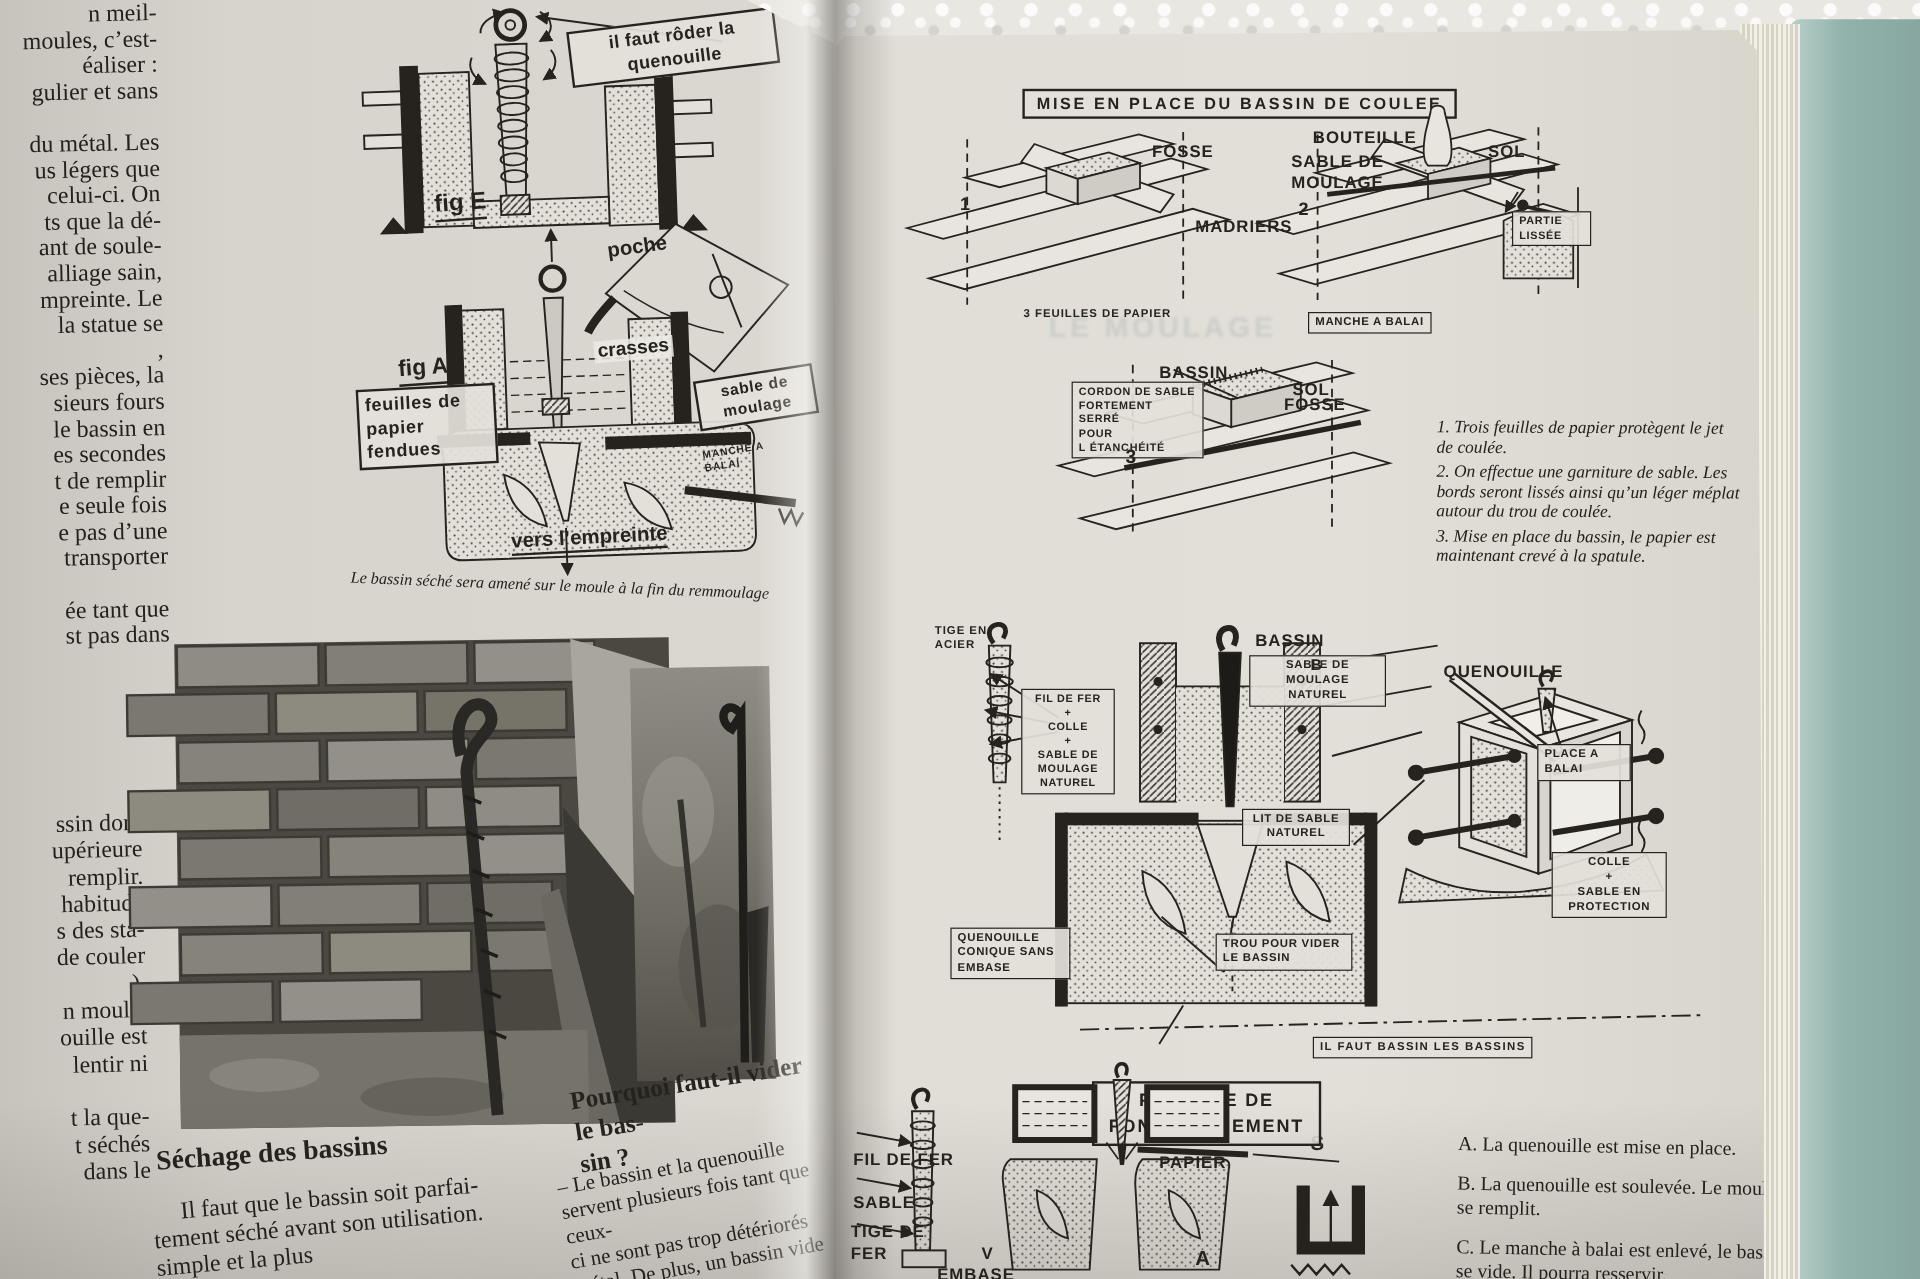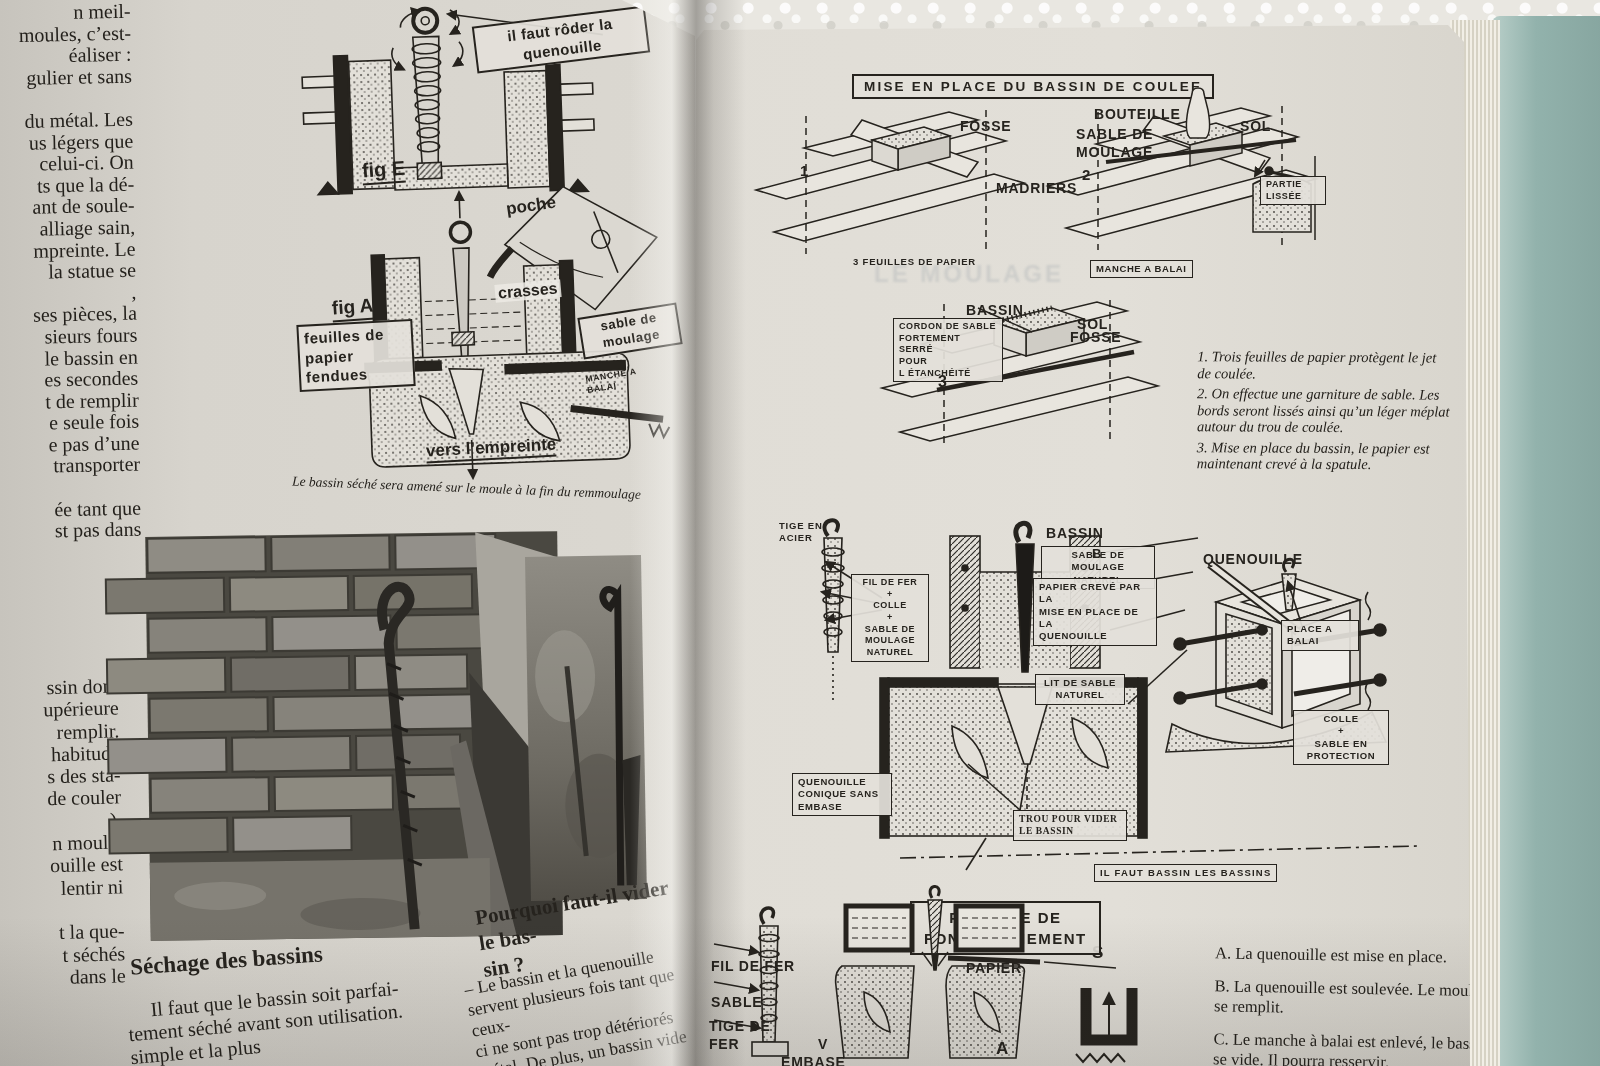--- a/index.html
+++ b/index.html
@@ -426,36 +426,33 @@
     <div class="abs co pre" style="left:851px;top:574px;width:66px;font-size:9px;text-align:center;">FIL DE FER
 +
 COLLE
 +
 SABLE DE
 MOULAGE
 NATUREL</div>
     <div class="abs lbl" style="left:1046px;top:525px;">BASSIN</div>
     <div class="abs co pre" style="left:1041px;top:546px;width:102px;text-align:center;">SABLE DE MOULAGE
 NATUREL</div>
-    <div class="abs co pre" style="left:1033px;top:578px;width:112px;">PAPIER CREVÉ PAR LA
-MISE EN PLACE DE LA
-QUENOUILLE</div>
     <div class="abs co pre" style="left:1035px;top:628px;width:78px;text-align:center;margin-top:46px;">LIT DE SABLE
 NATUREL</div>
     <div class="abs lbl" style="left:1203px;top:551px;">QUENOUILLE</div>
     <div class="abs co pre" style="left:1281px;top:620px;width:66px;">PLACE A
 BALAI</div>
     <div class="abs co pre" style="left:1293px;top:710px;width:84px;text-align:center;">COLLE
 +
 SABLE EN
 PROTECTION</div>
     <div class="abs co pre" style="left:792px;top:773px;width:88px;">QUENOUILLE
 CONIQUE SANS
 EMBASE</div>
-    <div class="abs co pre" style="left:1013px;top:810px;width:102px;font-family:Liberation Serif, serif;">TROU POUR VIDER
+    <div class="abs co pre" style="left:1013px;top:778px;width:102px;">TROU POUR VIDER
 LE BASSIN</div>
     <div class="abs co" style="left:1094px;top:864px;white-space:nowrap;letter-spacing:1.2px;">IL FAUT BASSIN LES BASSINS</div>
     <div class="abs lbl" style="left:1092px;top:546px;font-size:13px;">B</div>
     <div class="abs lbl" style="left:1092px;top:942px;font-size:17px;">S</div>
 
     <div class="abs tb pre" style="left:910px;top:901px;font-size:15px;line-height:1.4;letter-spacing:1.5px;text-align:center;padding:4px 12px;white-space:pre-line;">PRINCIPE DE
 FONCTIONNEMENT</div>
 
     <svg class="abs" style="left:686px;top:892px;" width="435" height="174" viewBox="0 0 435 174">
       <g fill="none" stroke="#26231e" stroke-width="1.6">

